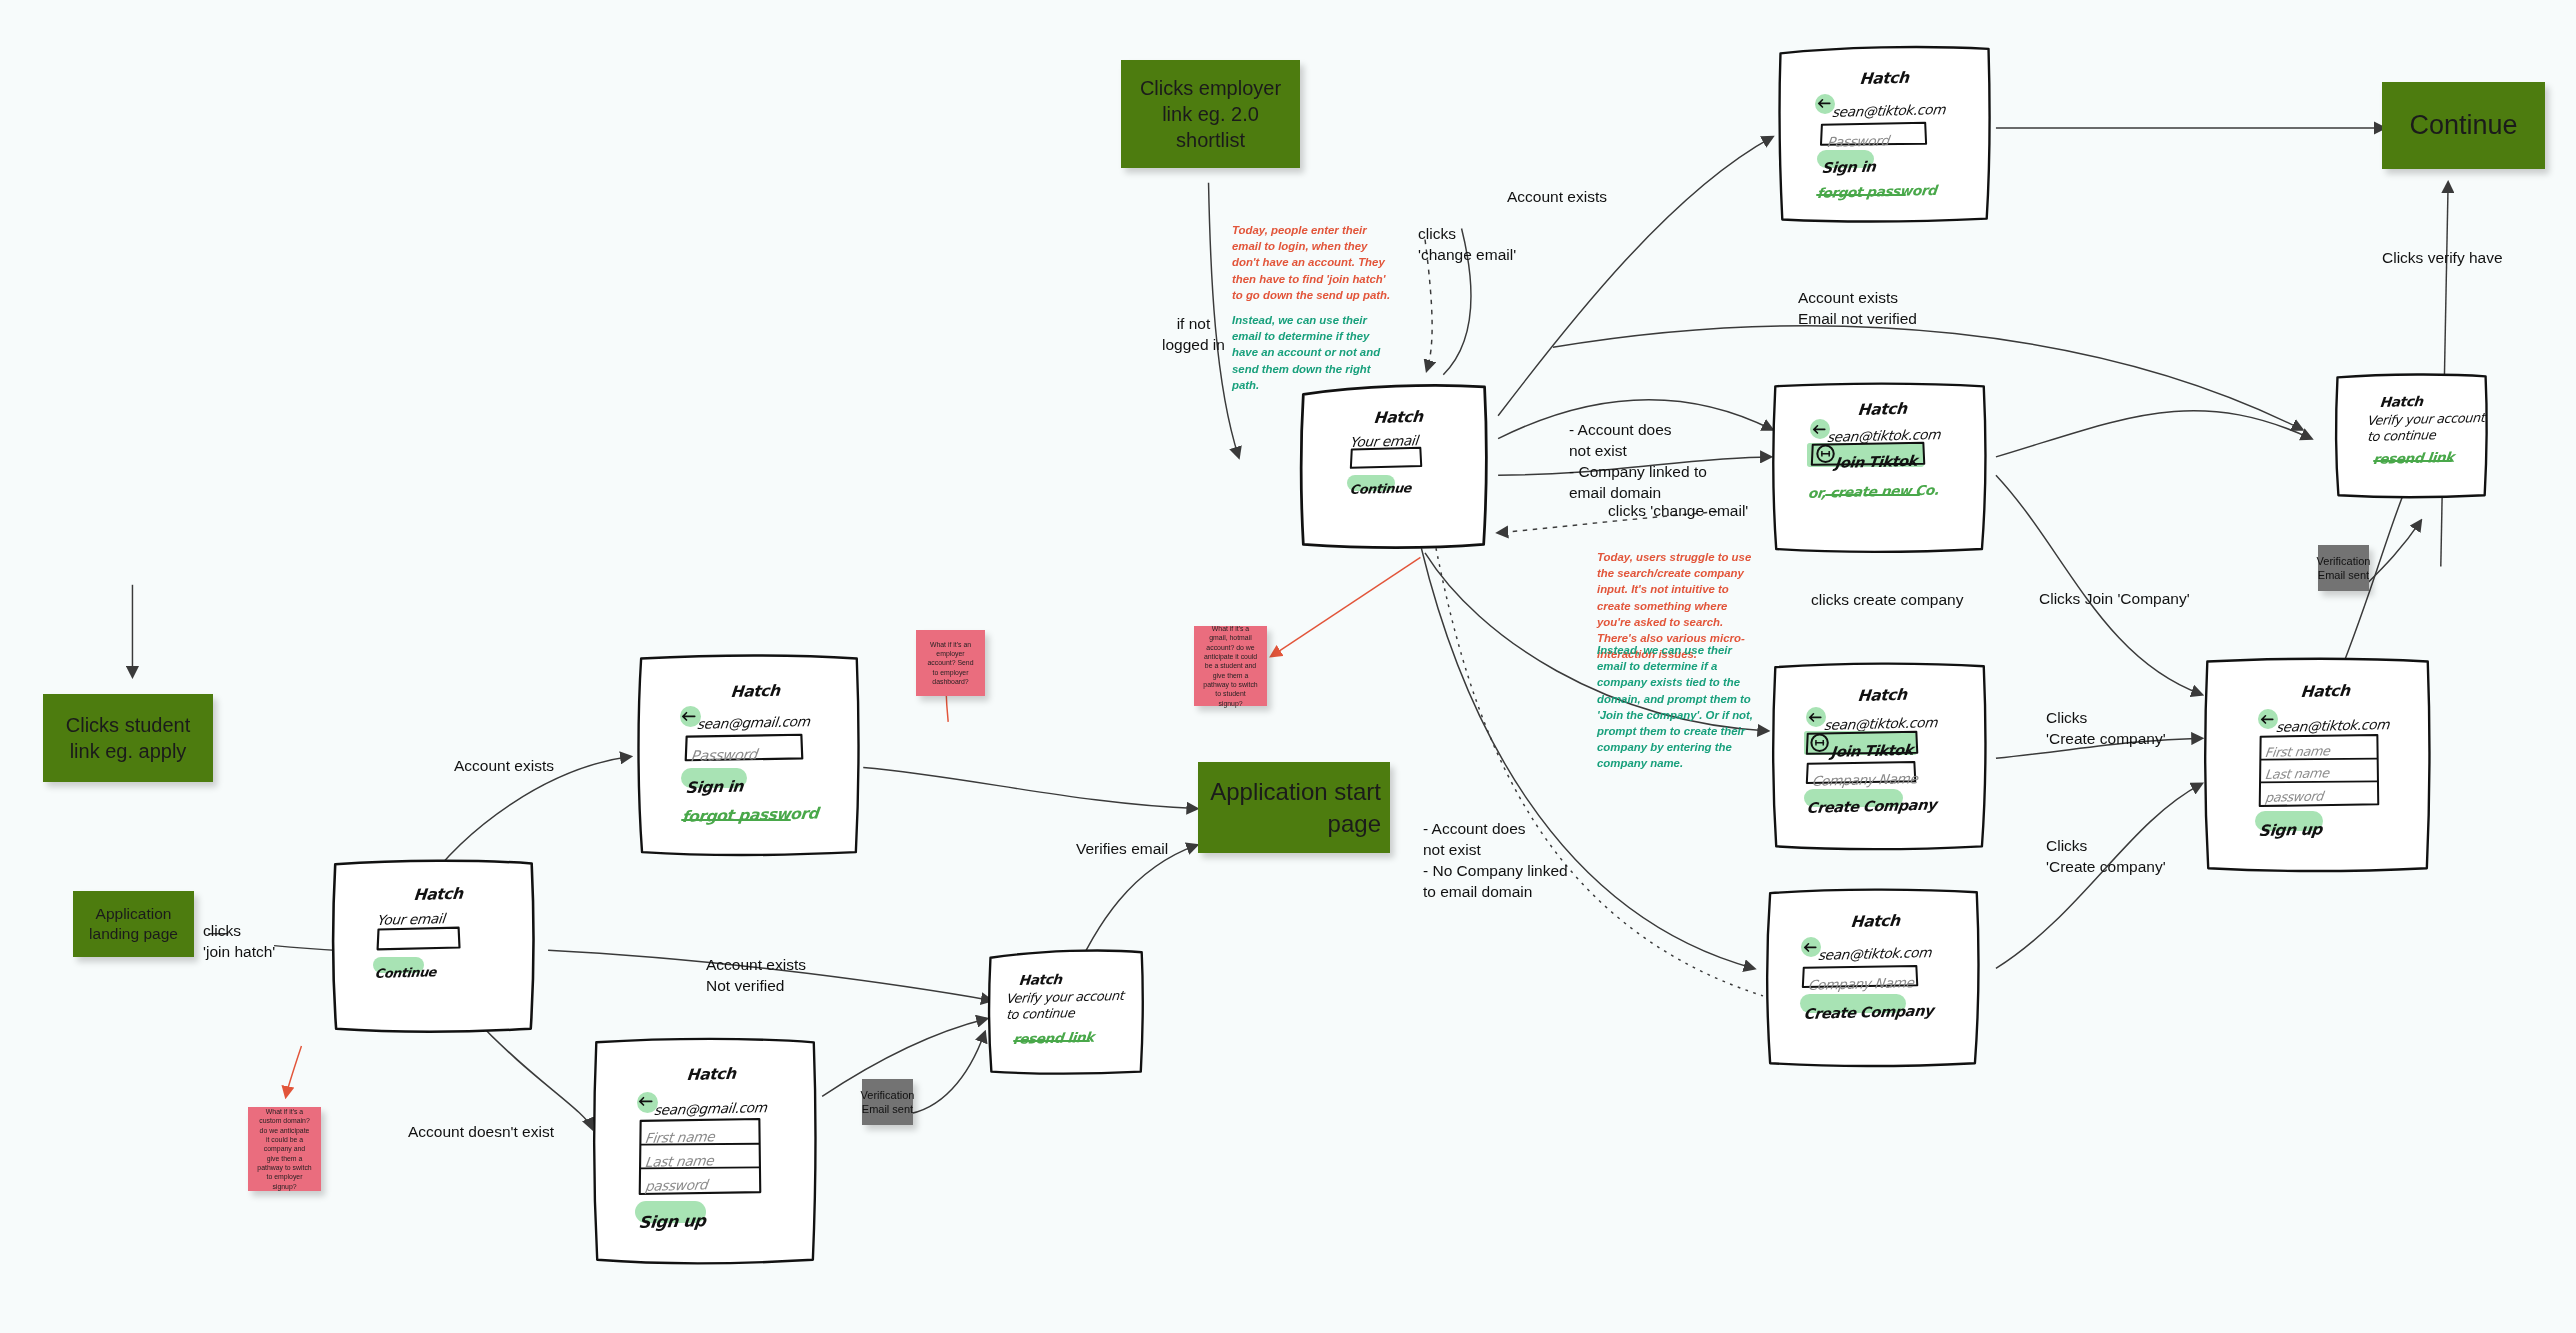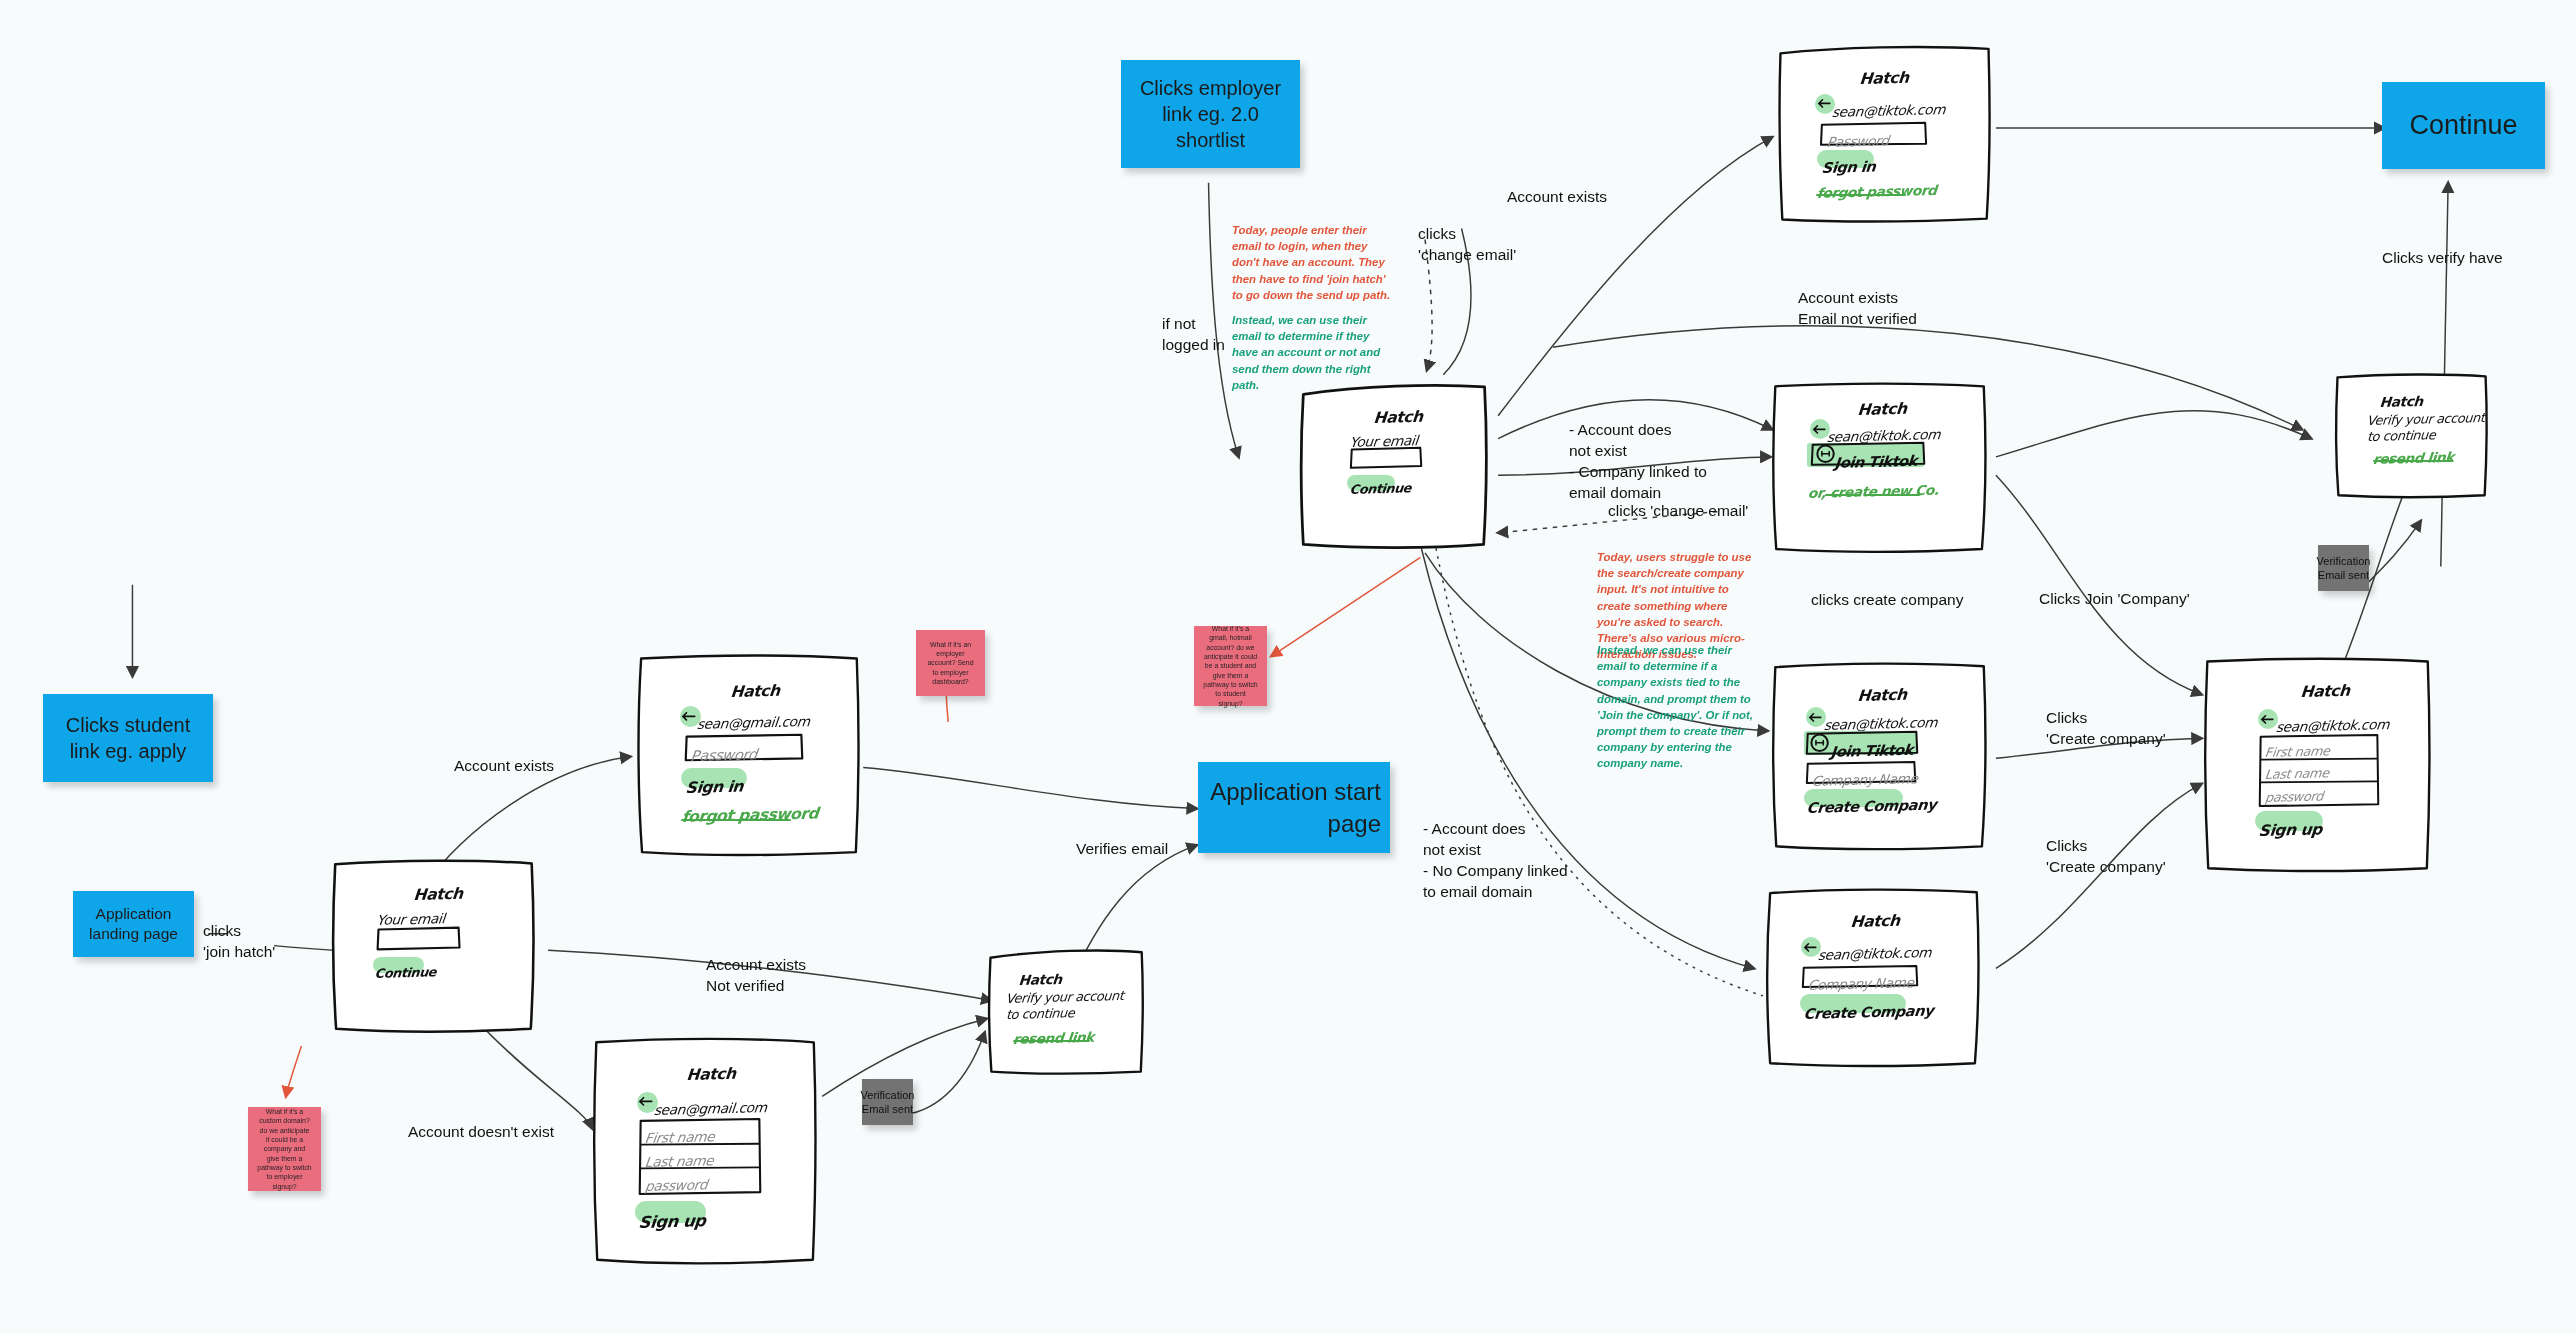--- a/index.html
+++ b/index.html
@@ -13,21 +13,21 @@
   svg.wires{position:absolute;left:0;top:0;width:2576px;height:1334px;pointer-events:none;}
 
   
   .sticky{
     position:absolute;
     box-shadow:3.7px 4.6px 6.4px rgba(0,0,0,.18);
     display:flex;align-items:center;justify-content:center;
     text-align:center;line-height:1.3;color:#1b1b1b;
     box-sizing:border-box;padding:5.5px 9px;
   }
-  .sticky.yellow{background:#0ea5e9;}
+  .sticky.yellow{background:#4d7c0f;}
   .sticky.pink{background:#ea6d7e;font-size:12px;line-height:1.35;color:#231f20;}
   .sticky.blue{background:#737373;font-size:11px;line-height:1.3;color:#111;}
 
   
   .elabel{
     position:absolute;font-size:15.5px;color:#111;line-height:1.35;
     white-space:pre-line;
   }
 
   
@@ -177,21 +177,21 @@
 
   <div class="sticky pink" style="left:1194px;top:626px;width:73px;height:80px;font-size:6.9px;">
     <span>What if it's a gmail, hotmail account? do we anticipate it could be a student and give them a pathway to switch to student signup?</span>
   </div>
 
   <div class="anno red" style="left:1232px;top:222px;">Today, people enter their email to login, when they don't have an account. They then have to find 'join hatch' to go down the send up path.</div>
   <div class="anno green" style="left:1232px;top:312px;">Instead, we can use their email to determine if they have an account or not and send them down the right path.</div>
   <div class="anno red" style="left:1597px;top:549px;">Today, users struggle to use the search/create company input. It's not intuitive to create something where you're asked to search. There's also various micro-interaction issues.</div>
   <div class="anno green" style="left:1597px;top:642px;">Instead, we can use their email to determine if a company exists tied to the domain, and prompt them to 'Join the company'. Or if not, prompt them to create their company by entering the company name.</div>
 
-  <div class="elabel" style="left:1162px;top:314px;">if not
+  <div class="elabel" style="left:1162px;top:314px;text-align:center;">if not
 logged in</div>
   <div class="elabel" style="left:1507px;top:187px;">Account exists</div>
   <div class="elabel" style="left:1418px;top:224px;">clicks
 'change email'</div>
   <div class="elabel" style="left:1798px;top:288px;">Account exists
 Email not verified</div>
   <div class="elabel" style="left:1569px;top:420px;">- Account does
 not exist
 - Company linked to
 email domain</div>

